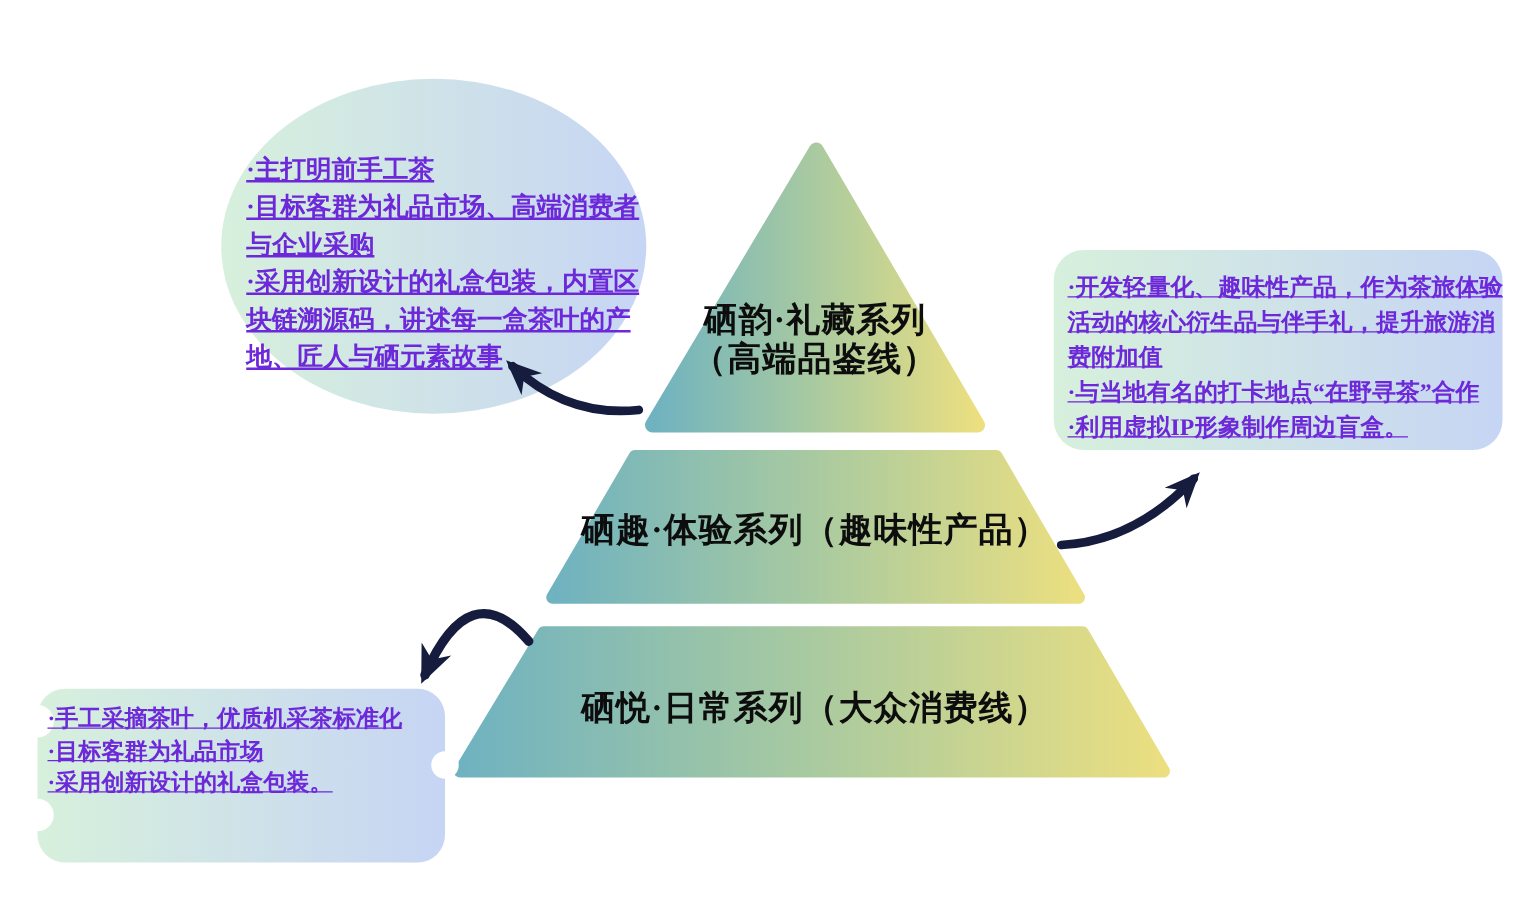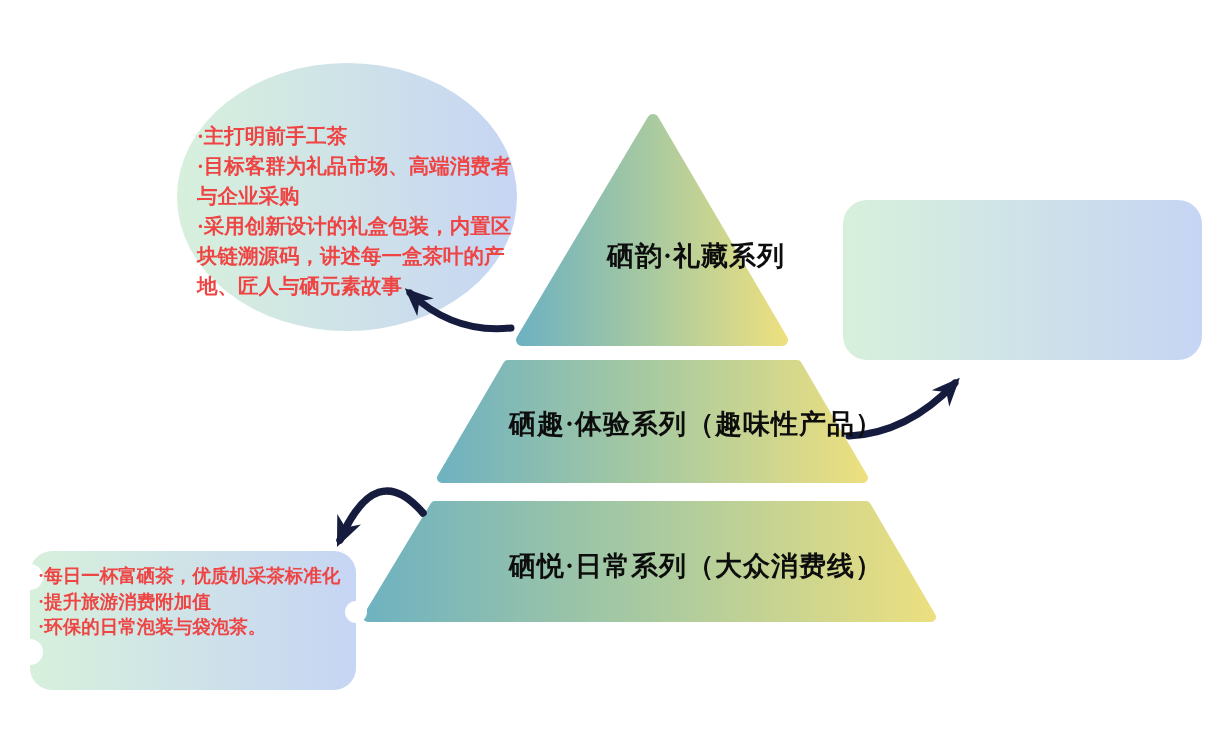--- a/index.html
+++ b/index.html
@@ -1,28 +1,28 @@
 <!DOCTYPE html>
 <html><head>
 <meta charset="utf-8">
 <style>
   html,body{margin:0;padding:0;background:#ffffff;}
   .canvas{
     position:relative;width:1217px;height:739px;background:#ffffff;overflow:hidden;
     font-family:"Liberation Serif","DejaVu Serif",serif;color:#111111;
   }
   .layer{position:absolute;left:0;top:0;}
-  .callout-text{position:absolute;font-weight:bold;color:#ef4444;}
+  .callout-text{position:absolute;font-weight:bold;color:#6d28d9;text-decoration:underline;}
   .callout-text .bullet{margin:0;}
   #premium-text{left:197px;top:121px;width:330px;font-size:20.5px;line-height:30px;}
   #experience-text{left:854px;top:217px;width:352px;font-size:19px;line-height:28px;}
   #daily-text{left:38px;top:564px;width:320px;font-size:18.5px;line-height:25.6px;white-space:nowrap;}
   .tier-label{
     position:absolute;text-align:center;font-weight:bold;color:#0d0d0d;
-    letter-spacing:1px;font-size:27px;line-height:31px;margin-left:44px;
+    letter-spacing:1px;font-size:27px;line-height:31px;
   }
   #tier1-label{left:472px;top:241px;width:360px;}
   #tier2-label{left:432px;top:409px;width:440px;}
   #tier3-label{left:432px;top:551px;width:440px;}
   .tier-line{display:block;}
 </style>
 </head>
 <body>
 
 <div class="canvas">
@@ -56,30 +56,36 @@
       <circle cx="356" cy="612" r="11" fill="#ffffff"></circle>
     </g>
 
     <path d="M511,328 Q454,334 410,293" fill="none" stroke="#151c3e" stroke-width="7" stroke-linecap="round" marker-end="url(#ah)"></path>
     <path d="M849,436 Q908,433 955,383" fill="none" stroke="#151c3e" stroke-width="7" stroke-linecap="round" marker-end="url(#ah)"></path>
     <path d="M423,513 Q376,458 340,540" fill="none" stroke="#151c3e" stroke-width="7.5" stroke-linecap="round" marker-end="url(#ah)"></path>
   </svg>
 
   <div class="tier-label" id="tier1-label">
     <span class="tier-line">硒韵·礼藏系列</span>
+    <span class="tier-line">（高端品鉴线）</span>
   </div>
   <div class="tier-label" id="tier2-label">硒趣·体验系列（趣味性产品）</div>
   <div class="tier-label" id="tier3-label">硒悦·日常系列（大众消费线）</div>
 
   <div class="callout-text" id="premium-text">
     <p class="bullet">·主打明前手工茶</p>
     <p class="bullet">·目标客群为礼品市场、高端消费者与企业采购</p>
     <p class="bullet">·采用创新设计的礼盒包装，内置区块链溯源码，讲述每一盒茶叶的产地、匠人与硒元素故事</p>
   </div>
 
+  <div class="callout-text" id="experience-text">
+    <p class="bullet">·开发轻量化、趣味性产品，作为茶旅体验活动的核心衍生品与伴手礼，提升旅游消费附加值</p>
+    <p class="bullet">·与当地有名的打卡地点“在野寻茶”合作</p>
+    <p class="bullet">·利用虚拟IP形象制作周边盲盒。</p>
+  </div>
 
   <div class="callout-text" id="daily-text">
-    <p class="bullet">·每日一杯富硒茶，优质机采茶标准化</p>
-    <p class="bullet">·提升旅游消费附加值</p>
-    <p class="bullet">·环保的日常泡装与袋泡茶。</p>
+    <p class="bullet">·手工采摘茶叶，优质机采茶标准化</p>
+    <p class="bullet">·目标客群为礼品市场</p>
+    <p class="bullet">·采用创新设计的礼盒包装。</p>
   </div>
 
 </div>
 
 </body></html>

